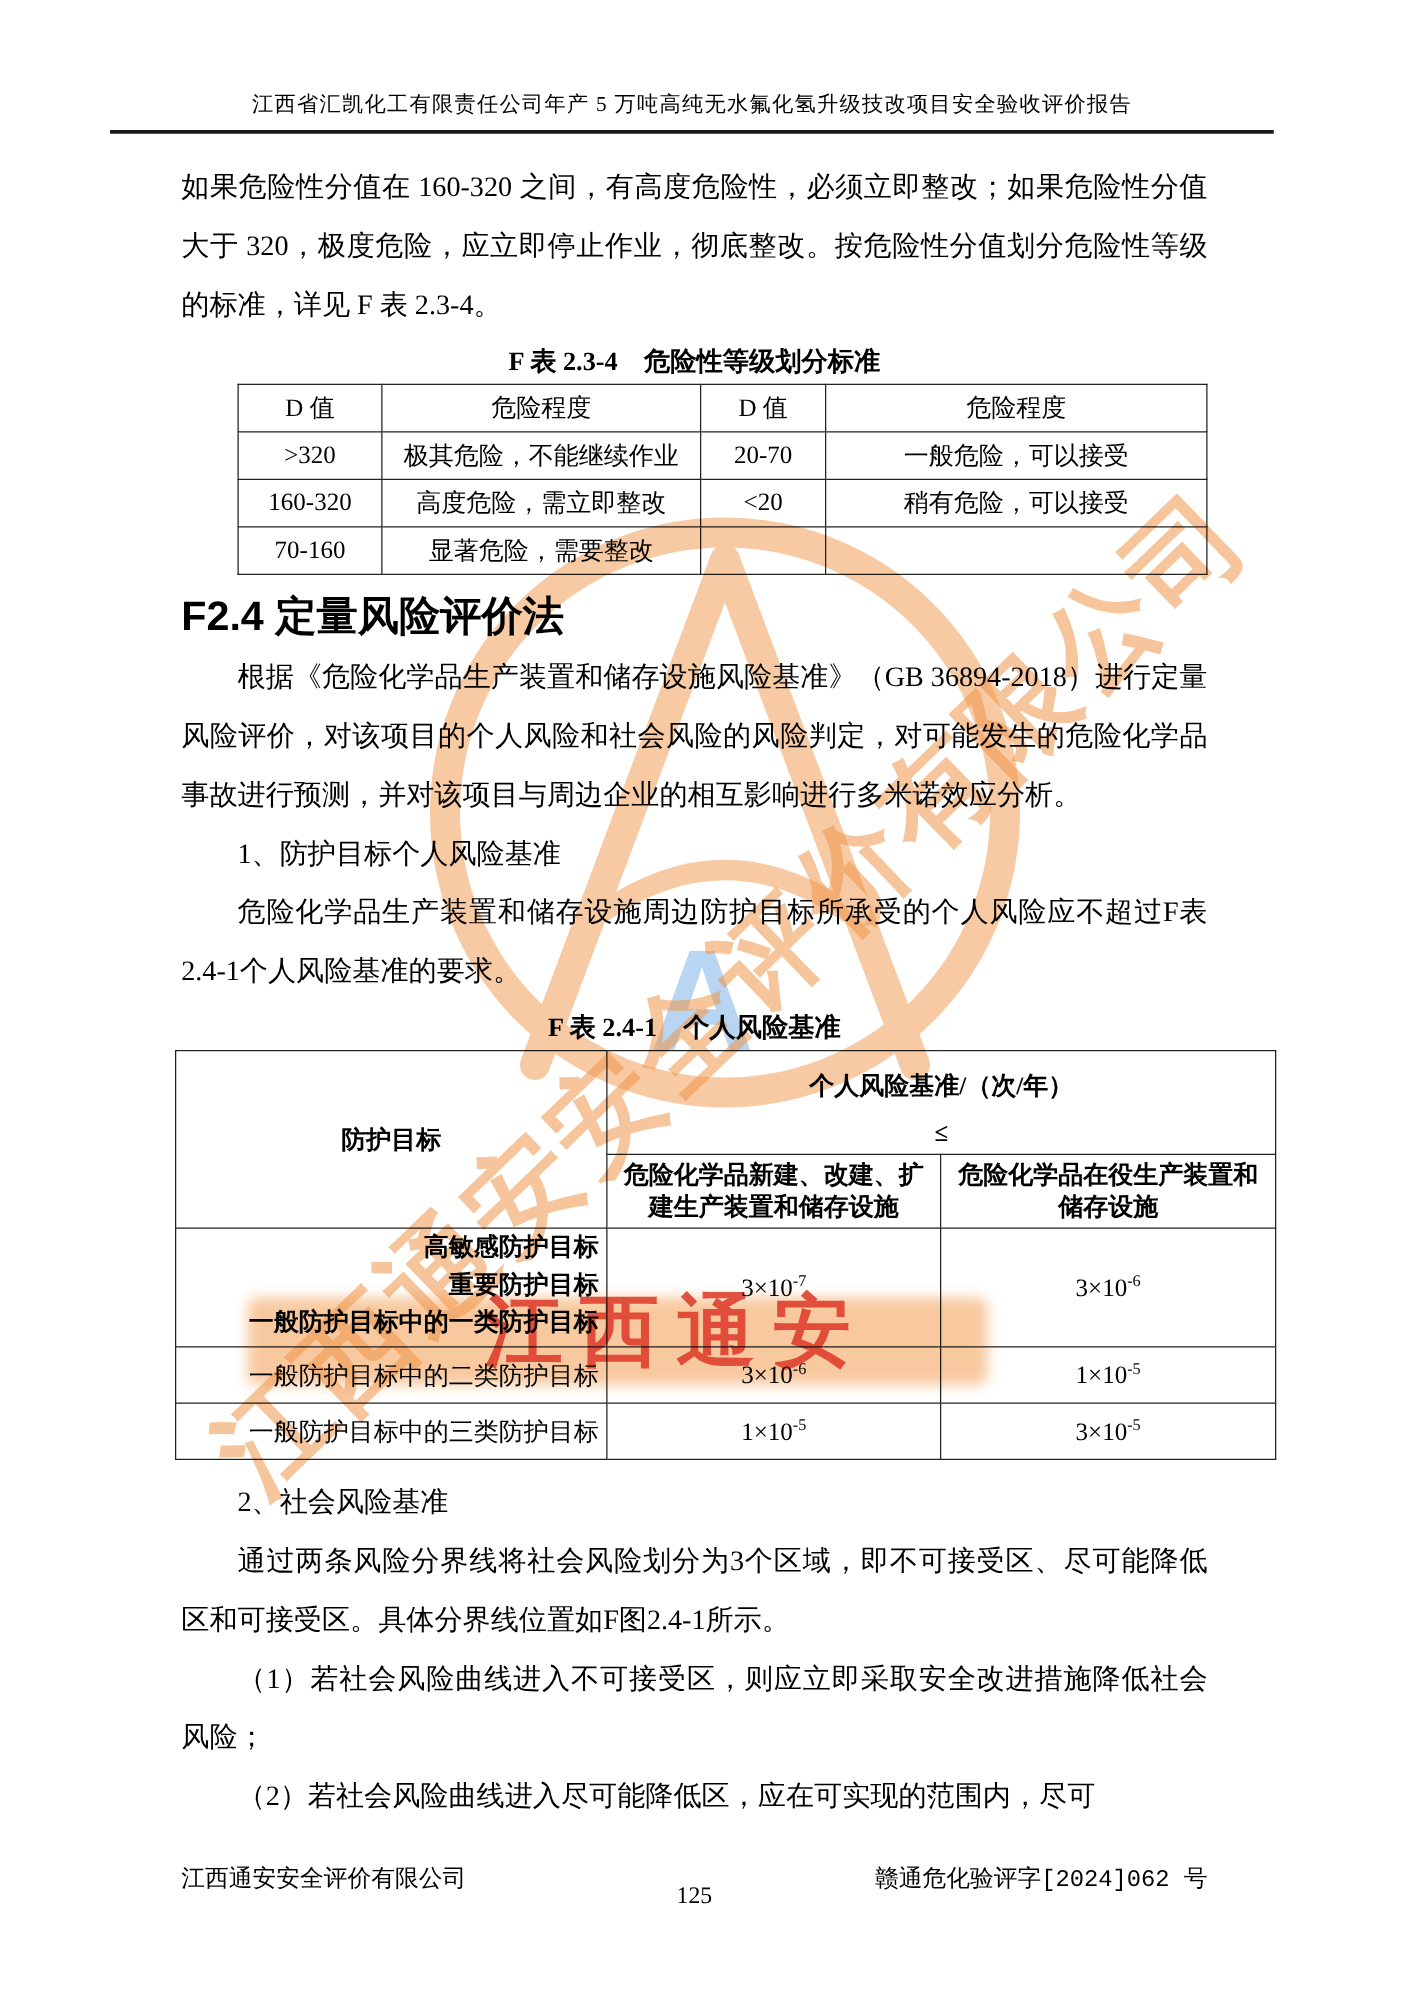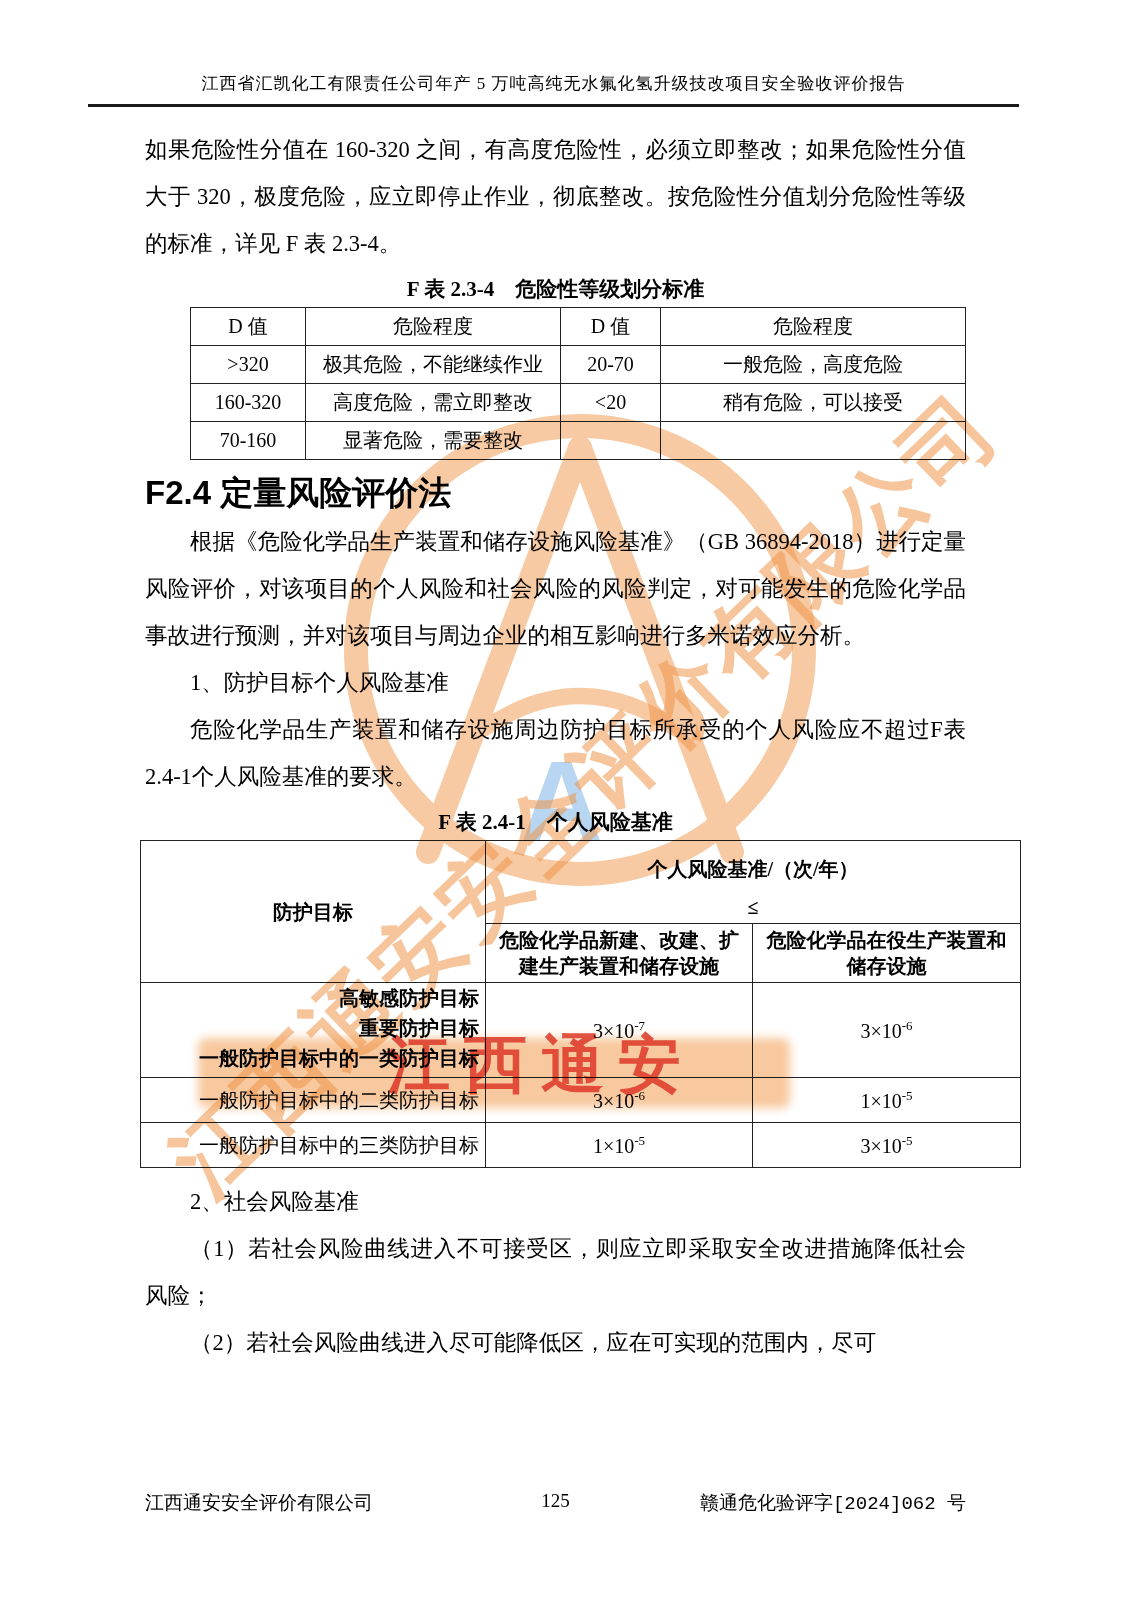--- a/index.html
+++ b/index.html
@@ -72,21 +72,21 @@
   .t2 sup { font-size: 13px; }
 
   
   .doc-footer {
     position: absolute;
     left: 145px; right: 141px; top: 1490px;
     font-size: 19px;
     z-index: 1;
   }
   .doc-footer .fleft { position: absolute; left: 0; }
-  .doc-footer .fpage { position: absolute; left: 50%; transform: translateX(-50%); }
+  .doc-footer .fpage { position: absolute; left: 50%; transform: translateX(-50%); margin-top: 16px; }
   .doc-footer .fright { position: absolute; right: 0; font-family: Liberation Mono, monospace; }
 
   
   .wm {
     position: absolute;
     inset: 0;
     z-index: 5;
     pointer-events: none;
     mix-blend-mode: multiply;
   }
@@ -162,21 +162,21 @@
           <tr>
         <th>D 值</th>
         <th>危险程度</th>
         <th>D 值</th>
         <th>危险程度</th>
       </tr>
       <tr>
         <td>&gt;320</td>
         <td>极其危险，不能继续作业</td>
         <td>20-70</td>
-        <td>一般危险，高度危险</td>
+        <td>一般危险，可以接受</td>
       </tr>
       <tr>
         <td>160-320</td>
         <td>高度危险，需立即整改</td>
         <td>&lt;20</td>
         <td>稍有危险，可以接受</td>
       </tr>
       <tr>
         <td>70-160</td>
         <td>显著危险，需要整改</td>
@@ -228,20 +228,21 @@
       </tr>
       <tr>
         <td class="target-cell">一般防护目标中的三类防护目标</td>
         <td class="val"><span>1×10</span><sup>-5</sup></td>
         <td class="val"><span>3×10</span><sup>-5</sup></td>
       </tr>
     </tbody>
       </table>
 
     <p class="body-text indent" style="margin-top:10px">2、社会风险基准</p>
+    <p class="body-text indent">通过两条风险分界线将社会风险划分为3个区域，即不可接受区、尽可能降低区和可接受区。具体分界线位置如F图2.4-1所示。</p>
     <p class="body-text indent">（1）若社会风险曲线进入不可接受区，则应立即采取安全改进措施降低社会风险；</p>
     <p class="body-text indent">（2）若社会风险曲线进入尽可能降低区，应在可实现的范围内，尽可</p>
   </div>
 
   <div class="doc-footer">
     <span class="fleft">江西通安安全评价有限公司</span>
     <span class="fpage">125</span>
     <span class="fright">赣通危化验评字[2024]062 号</span>
   </div>
 

